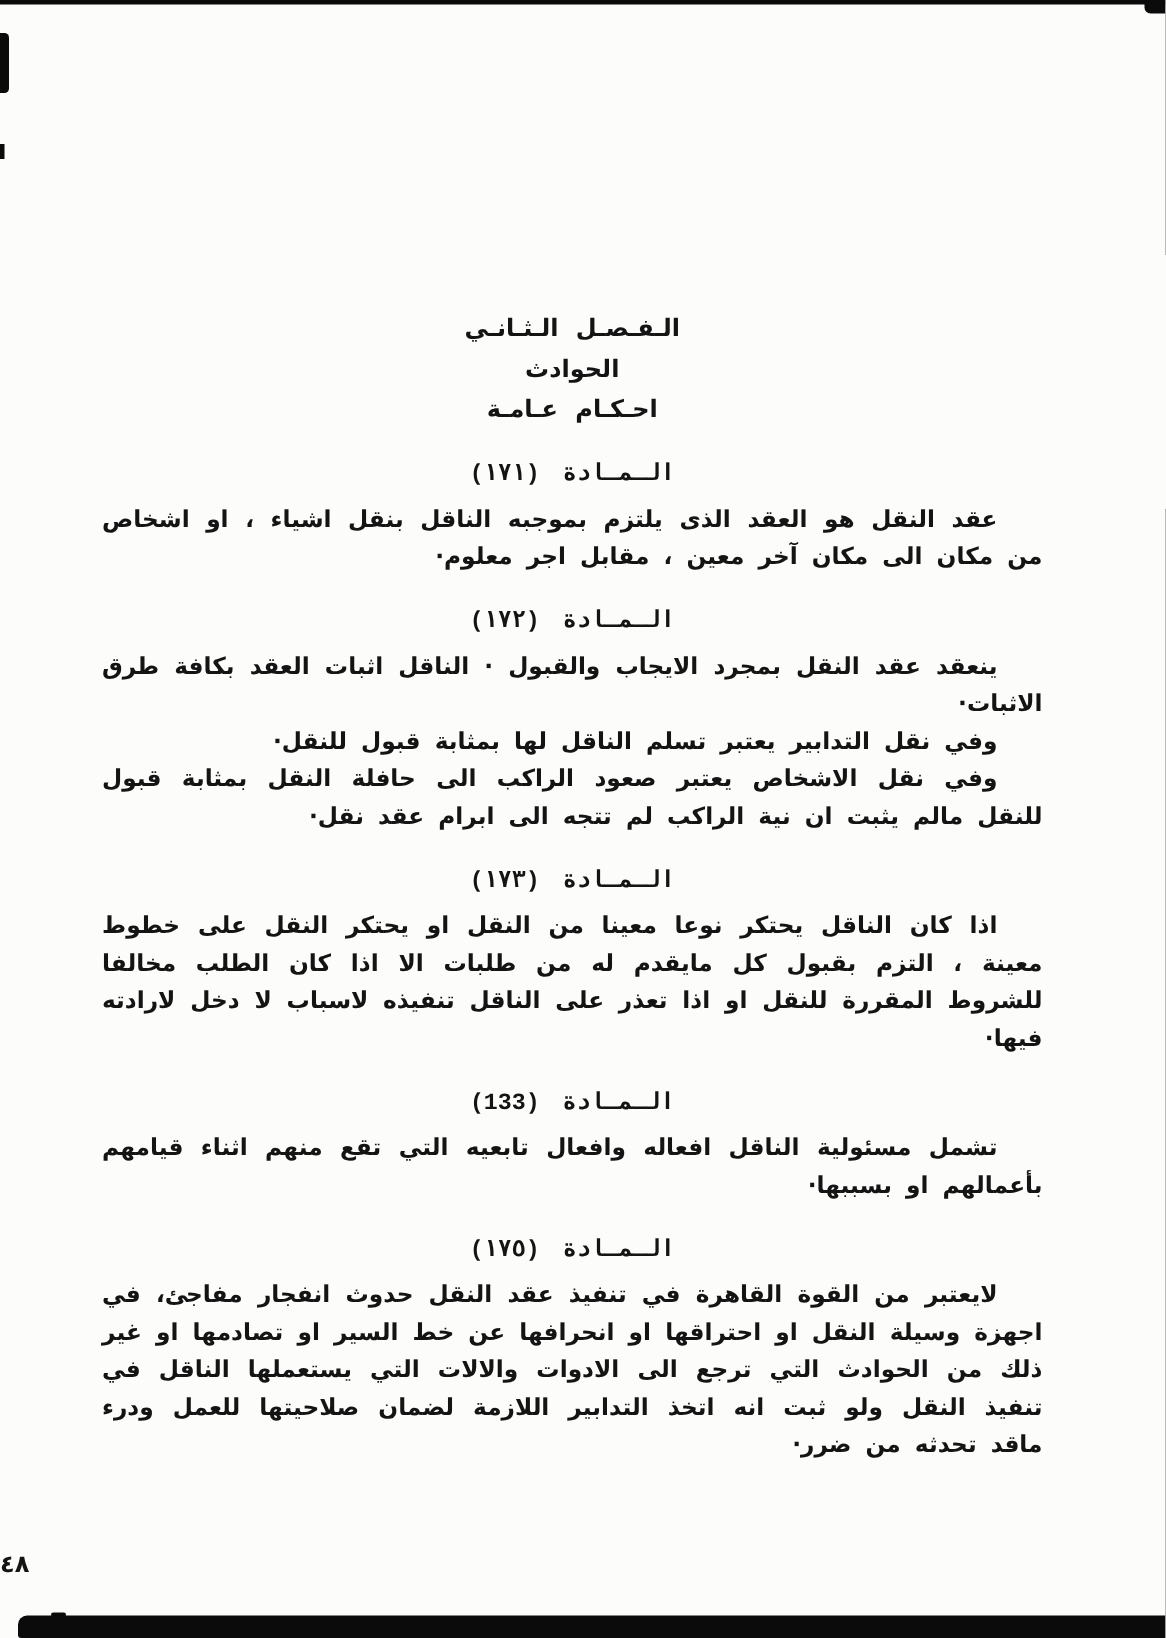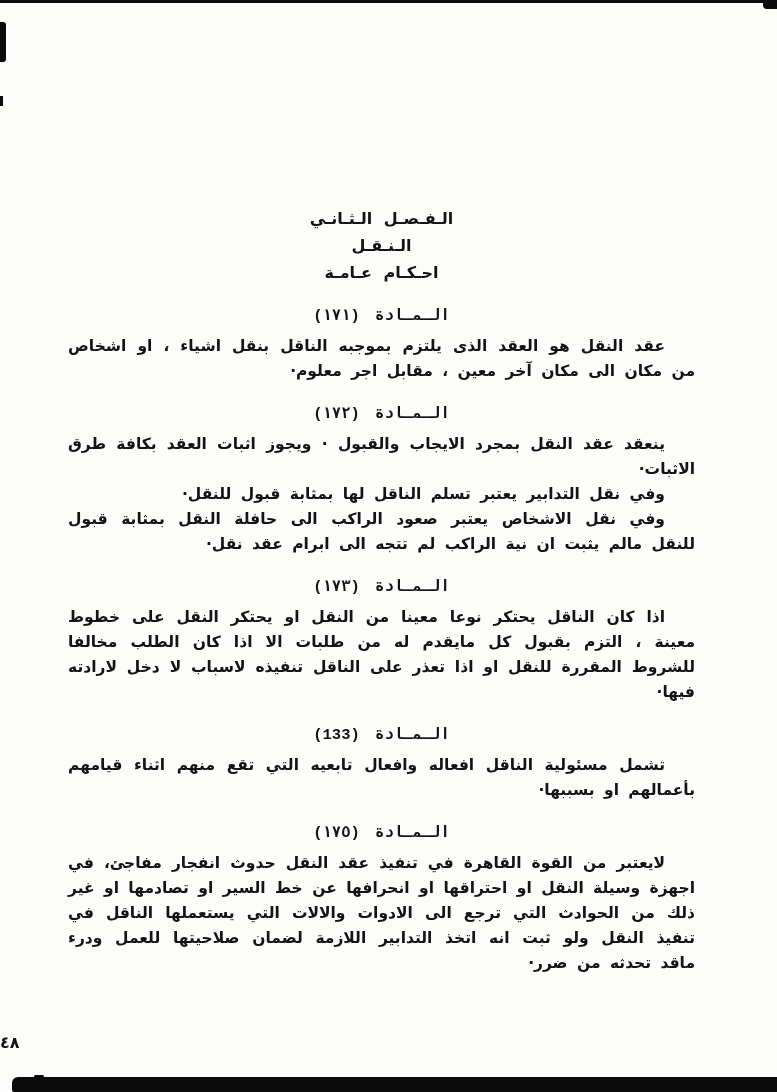--- a/index.html
+++ b/index.html
@@ -78,31 +78,31 @@
 <div class="page">
 
   <div class="artifact artifact-top-edge"></div>
   <div class="artifact artifact-top-right"></div>
   <div class="artifact artifact-left-blob"></div>
   <div class="artifact artifact-left-speck"></div>
 
   <div class="content">
 
     <h1 class="title-line">الـفـصـل الـثـانـي</h1>
-    <h2 class="title-line">الـنـقـل</h2>
+    <h2 class="title-line">الحوادث</h2>
     <h3 class="title-line subsection">احـكـام عـامـة</h3>
 
     <section class="article">
       <h4 class="article-heading">الـمـادة (١٧١)</h4>
       <p>عقد النقل هو العقد الذى يلتزم بموجبه الناقل بنقل اشياء ، او اشخاص من مكان الى مكان آخر معين ، مقابل اجر معلوم·</p>
     </section>
 
     <section class="article">
       <h4 class="article-heading">الـمـادة (١٧٢)</h4>
-      <p>ينعقد عقد النقل بمجرد الايجاب والقبول · ويجوز اثبات العقد بكافة طرق الاثبات·</p>
+      <p>ينعقد عقد النقل بمجرد الايجاب والقبول · الناقل اثبات العقد بكافة طرق الاثبات·</p>
       <p>وفي نقل التدابير يعتبر تسلم الناقل لها بمثابة قبول للنقل·</p>
       <p>وفي نقل الاشخاص يعتبر صعود الراكب الى حافلة النقل بمثابة قبول للنقل مالم يثبت ان نية الراكب لم تتجه الى ابرام عقد نقل·</p>
     </section>
 
     <section class="article">
       <h4 class="article-heading">الـمـادة (١٧٣)</h4>
       <p>اذا كان الناقل يحتكر نوعا معينا من النقل او يحتكر النقل على خطوط معينة ، التزم بقبول كل مايقدم له من طلبات الا اذا كان الطلب مخالفا للشروط المقررة للنقل او اذا تعذر على الناقل تنفيذه لاسباب لا دخل لارادته فيها·</p>
     </section>
 
     <section class="article">

